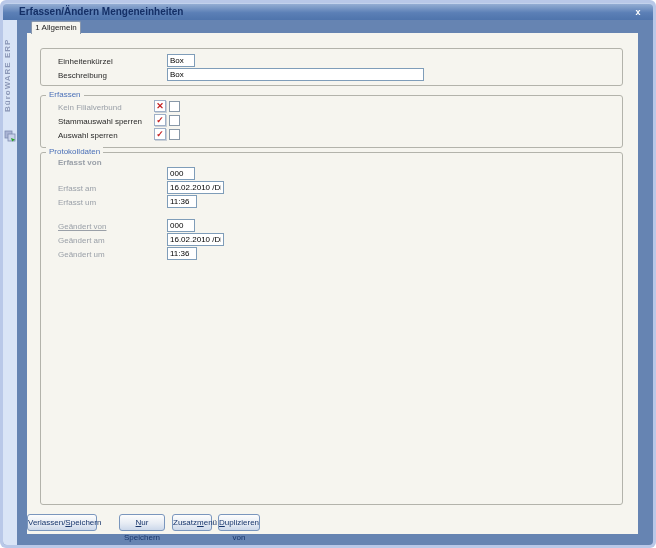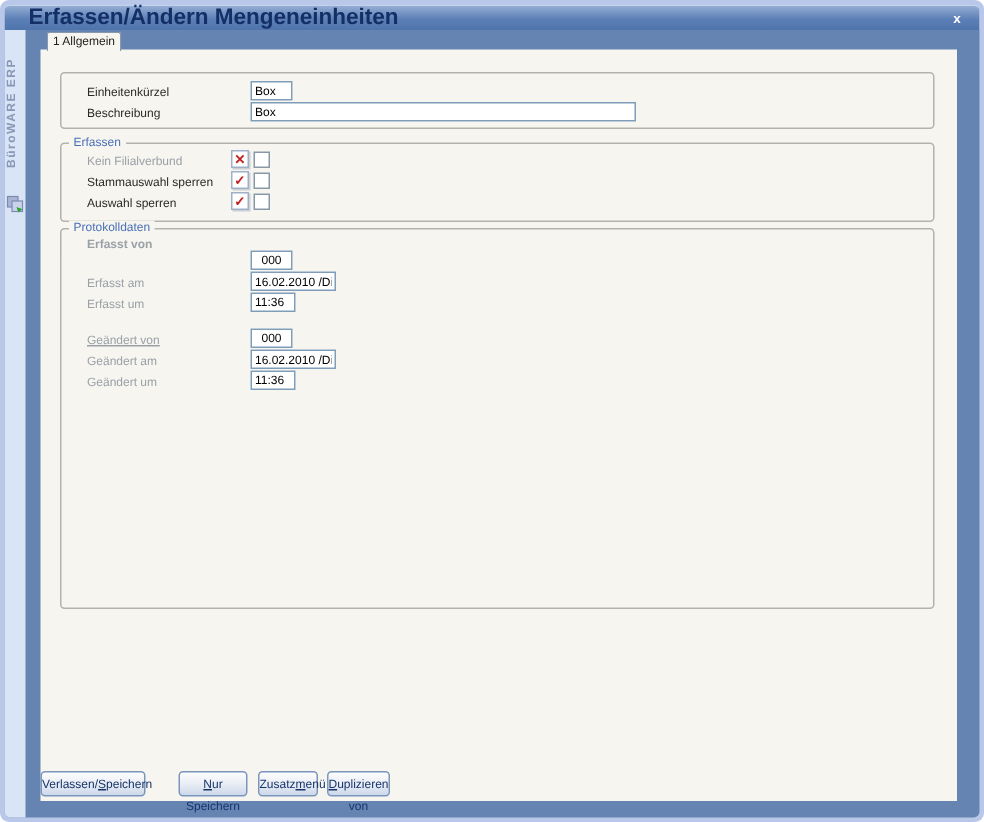--- a/index.html
+++ b/index.html
@@ -4,21 +4,21 @@
 <style>
   * { margin:0; padding:0; box-sizing:border-box; }
   html,body { background:#ffffff; font-family:"Liberation Sans", sans-serif; }
   #window { position:relative; width:656px; height:548px; background:#b9c8e8; border-radius:6px; overflow:hidden; }
 
   
   #titlebar { position:absolute; left:3px; top:3px; right:3px; height:17px;
     background:linear-gradient(to bottom,#94add3 0%,#5b7fb6 55%,#4f74ac 100%);
     border-radius:4px 4px 0 0; border-top:1px solid #c3d2ec; }
   #titlebar .title-text { position:absolute; left:16px; top:0; line-height:16px;
-    font-size:15px; font-weight:bold; color:#142f66; }
+    font-size:10px; font-weight:bold; color:#142f66; }
   #close-btn { position:absolute; right:8px; top:2px; width:14px; height:13px;
     color:#ffffff; font-size:9px; font-weight:bold; text-align:center; line-height:13px; cursor:default; }
 
   
   #main { position:absolute; left:3px; top:20px; right:3px; bottom:3px;
     background:#6684b2; border-radius:0 0 4px 4px; }
   #sidebar { position:absolute; left:0; top:0; bottom:0; width:14px;
     background:#d9e4f6; border-radius:0 0 0 4px; }
   #brand { position:absolute; left:0; top:16px; width:14px; height:78px;
     writing-mode:vertical-rl; transform:rotate(180deg);
@@ -33,21 +33,21 @@
 
   .group { position:absolute; border:1px solid #b3b3ab; border-radius:3px; }
   .group-label { position:absolute; top:-6px; left:5px; background:#f6f5ef; padding:0 3px;
     font-size:8px; line-height:10px; color:#4a70b8; }
 
   .lbl { position:absolute; font-size:8px; line-height:13px; color:#2a2a2a; white-space:nowrap; }
   .lbl.muted { color:#9aa0a8; }
 
   .fld { position:absolute; height:13px; border:1px solid #7f9db9; background:#ffffff;
     font-family:"Liberation Sans", sans-serif; font-size:8px; color:#000000; padding:0 2px; }
-  .fld.center { text-align:center; }
+  .fld.center { }
 
   .state-icon { position:absolute; width:12px; height:12px; background:#ffffff;
     border:1px solid #9fb0c8; box-shadow:1px 1px 0 rgba(120,140,170,.35);
     font-size:9px; line-height:11px; text-align:center; color:#c42222; font-weight:bold; }
   .state-icon::before { content:""; }
   .state-icon[data-state="red-x"]::before { content:"\2715"; }
   .state-icon[data-state="red-check"]::before { content:"\2713"; }
   .cb { position:absolute; width:11px; height:11px; background:#ffffff; border:1px solid #8898a8; }
 
   .btn { position:absolute; height:17px; border:1px solid #7a96bd; border-radius:3px;
@@ -93,21 +93,21 @@
       <span class="cb" style="left:142px; top:68px;"></span>
 
       <span class="lbl" style="left:31px; top:82px;">Stammauswahl sperren</span>
       <span class="state-icon" style="left:127px; top:81px;" data-state="red-check"></span>
       <span class="cb" style="left:142px; top:82px;"></span>
 
       <span class="lbl" style="left:31px; top:96px;">Auswahl sperren</span>
       <span class="state-icon" style="left:127px; top:95px;" data-state="red-check"></span>
       <span class="cb" style="left:142px; top:96px;"></span>
 
-      <div class="group" style="left:13px; top:119px; width:583px; height:254px;">
+      <div class="group" style="left:13px; top:119px; width:583px; height:353px;">
         <span class="group-label">Protokolldaten</span>
       </div>
       <span class="lbl muted" style="left:31px; top:123px;font-weight:bold;">Erfasst von</span>
       <input class="fld center" style="left: 140px; top: 134px; width: 28px;" value="000">
       <span class="lbl muted" style="left:31px; top:149px;">Erfasst am</span>
       <input class="fld" style="left: 140px; top: 148px; width: 57px;" value="16.02.2010 /Di">
       <span class="lbl muted" style="left:31px; top:163px;">Erfasst um</span>
       <input class="fld" style="left: 140px; top: 162px; width: 30px;" value="11:36">
 
       <span class="lbl muted" style="left:31px; top:187px;text-decoration:underline;">Geändert von</span>

